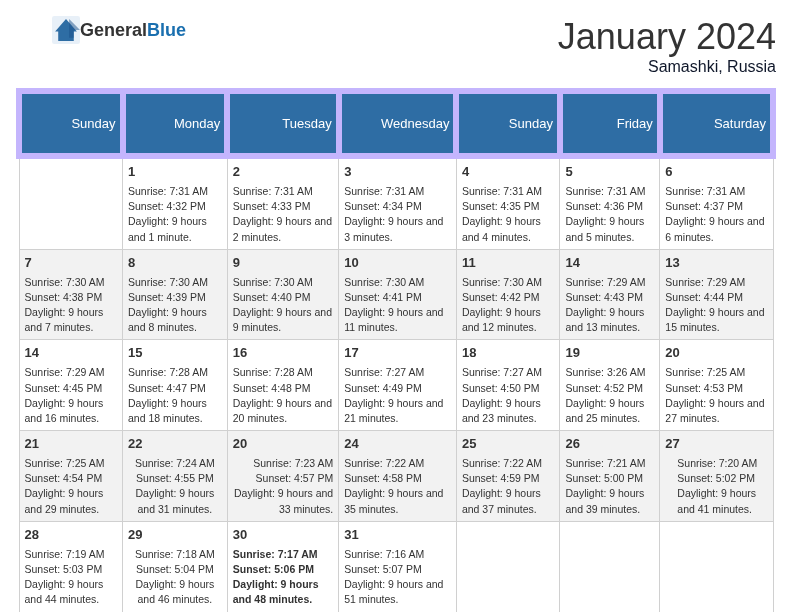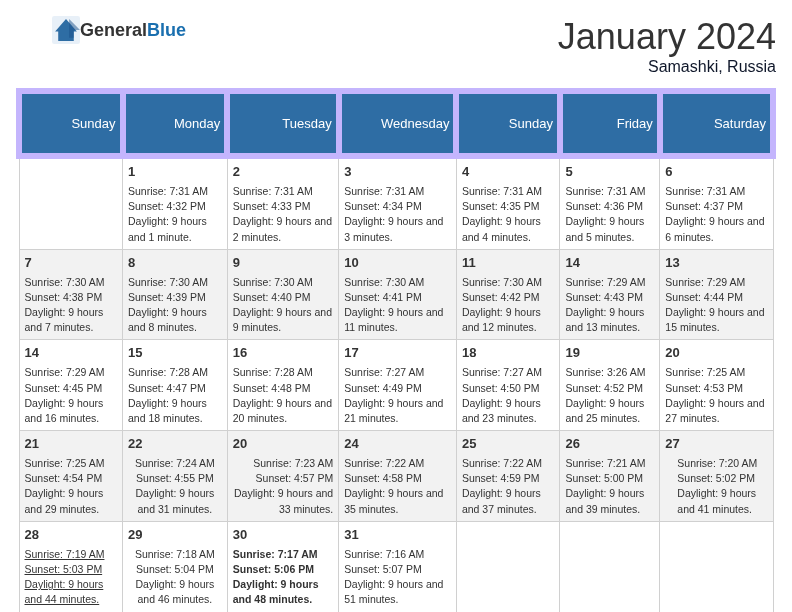--- a/index.html
+++ b/index.html
@@ -296,21 +296,21 @@
         <td>
           <span class="day-number">27</span>
           <div class="cell-content" style="white-space: pre-line; margin-left: 12px;">Sunrise: 7:20 AM
 Sunset: 5:02 PM
 Daylight: 9 hours and 41 minutes.</div>
         </td>
       </tr>
       <tr>
         <td>
           <span class="day-number">28</span>
-          <div class="cell-content" style="white-space: pre-line; text-decoration: underline;">Sunrise: 7:19 AM
+          <div class="cell-content" style="white-space: pre-line;">Sunrise: 7:19 AM
 Sunset: 5:03 PM
 Daylight: 9 hours and 44 minutes.</div>
         </td>
         <td>
           <span class="day-number">29</span>
           <div class="cell-content" style="white-space: pre-line; text-align: center;">Sunrise: 7:18 AM
 Sunset: 5:04 PM
 Daylight: 9 hours and 46 minutes.</div>
         </td>
         <td>

